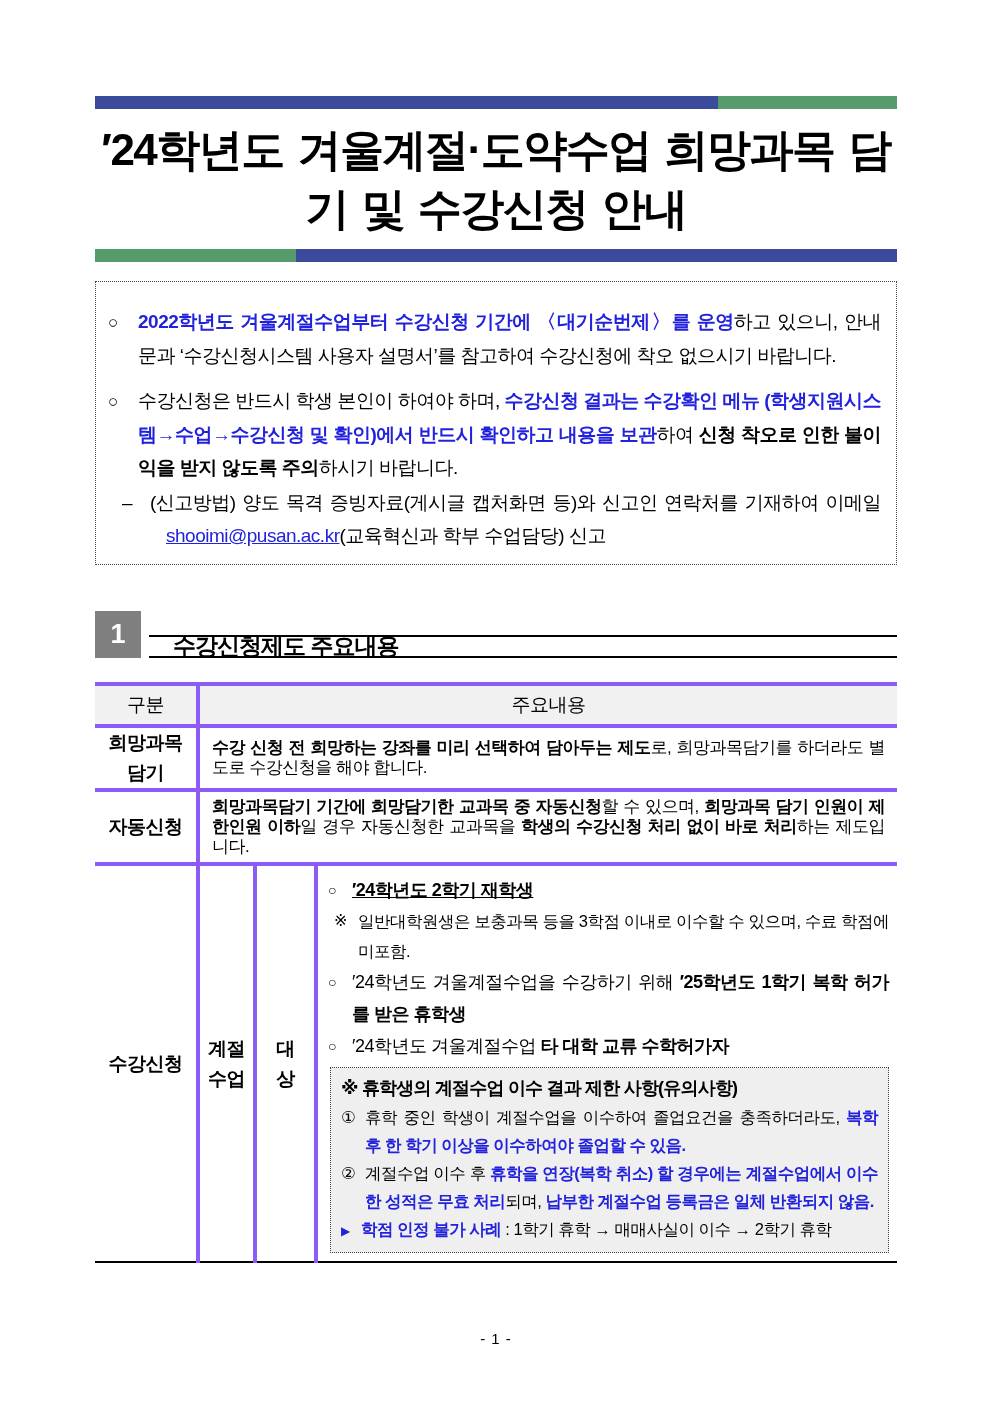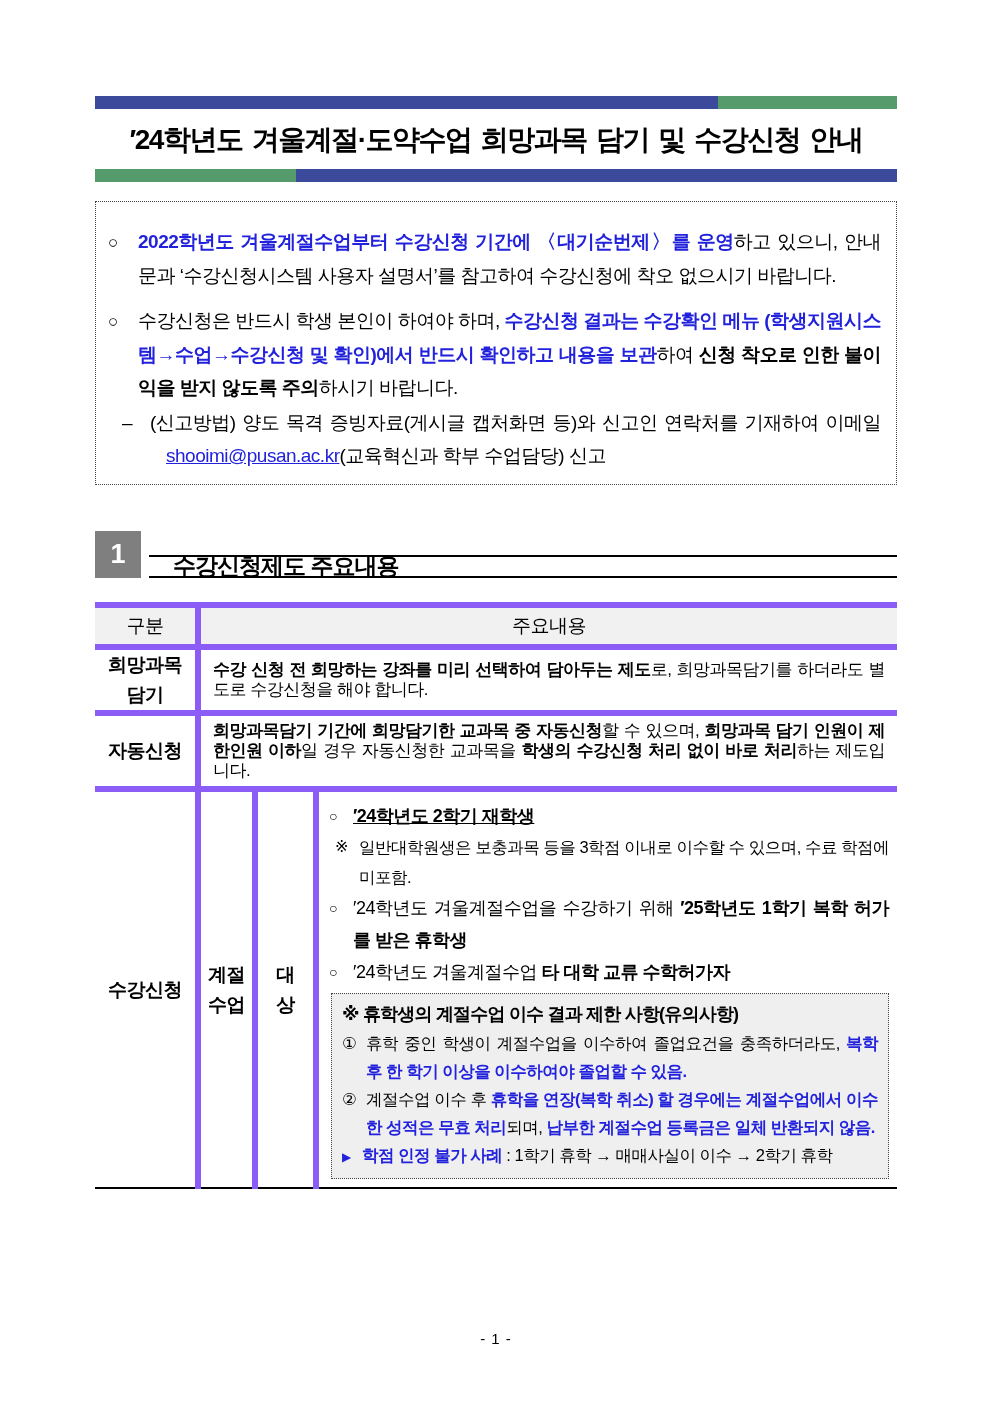--- a/index.html
+++ b/index.html
@@ -22,21 +22,21 @@
   }
   .content{position:absolute;left:95px;top:96px;width:802px;}
 
   
   .bar{height:13px;display:flex;}
   .bar-top .seg1{background:var(--bar-blue);width:623px;}
   .bar-top .seg2{background:var(--bar-green);flex:1;}
   .bar-bottom .seg1{background:var(--bar-green);width:201px;}
   .bar-bottom .seg2{background:var(--bar-blue);flex:1;}
   h1.doc-title{
-    font-size:28px;font-weight:800;letter-spacing:-1.5px;
+    font-size:44px;font-weight:800;letter-spacing:-1.5px;
     text-align:center;padding:12px 0 10px 0;color:#000;
     word-spacing:3px;
   }
 
   
   .notice-box{
     margin-top:19px;
     border:1px dotted #444;
     padding:11px 15px 12px 12px;
     font-size:19px;line-height:33px;
@@ -74,21 +74,21 @@
   }
 
   
   table.main{
     margin-top:24px;width:802px;
     border-collapse:collapse;
     border-top:3px solid #000;
     table-layout:fixed;
     letter-spacing:-0.5px;
   }
-  table.main td{border:6px solid #8b5cf6;}
+  table.main td{border:4px solid #8b5cf6;}
   table.main td:first-child{border-left:0;}
   table.main tr td:last-child{border-right:0;}
   table.main thead td{
     background:var(--table-header-bg);
     border-bottom:3px double #000;
     text-align:center;font-size:19px;height:42px;
   }
   table.main tbody tr:last-child td{border-bottom:2px solid #000;}
   td.label-cell{
     text-align:center;vertical-align:middle;

